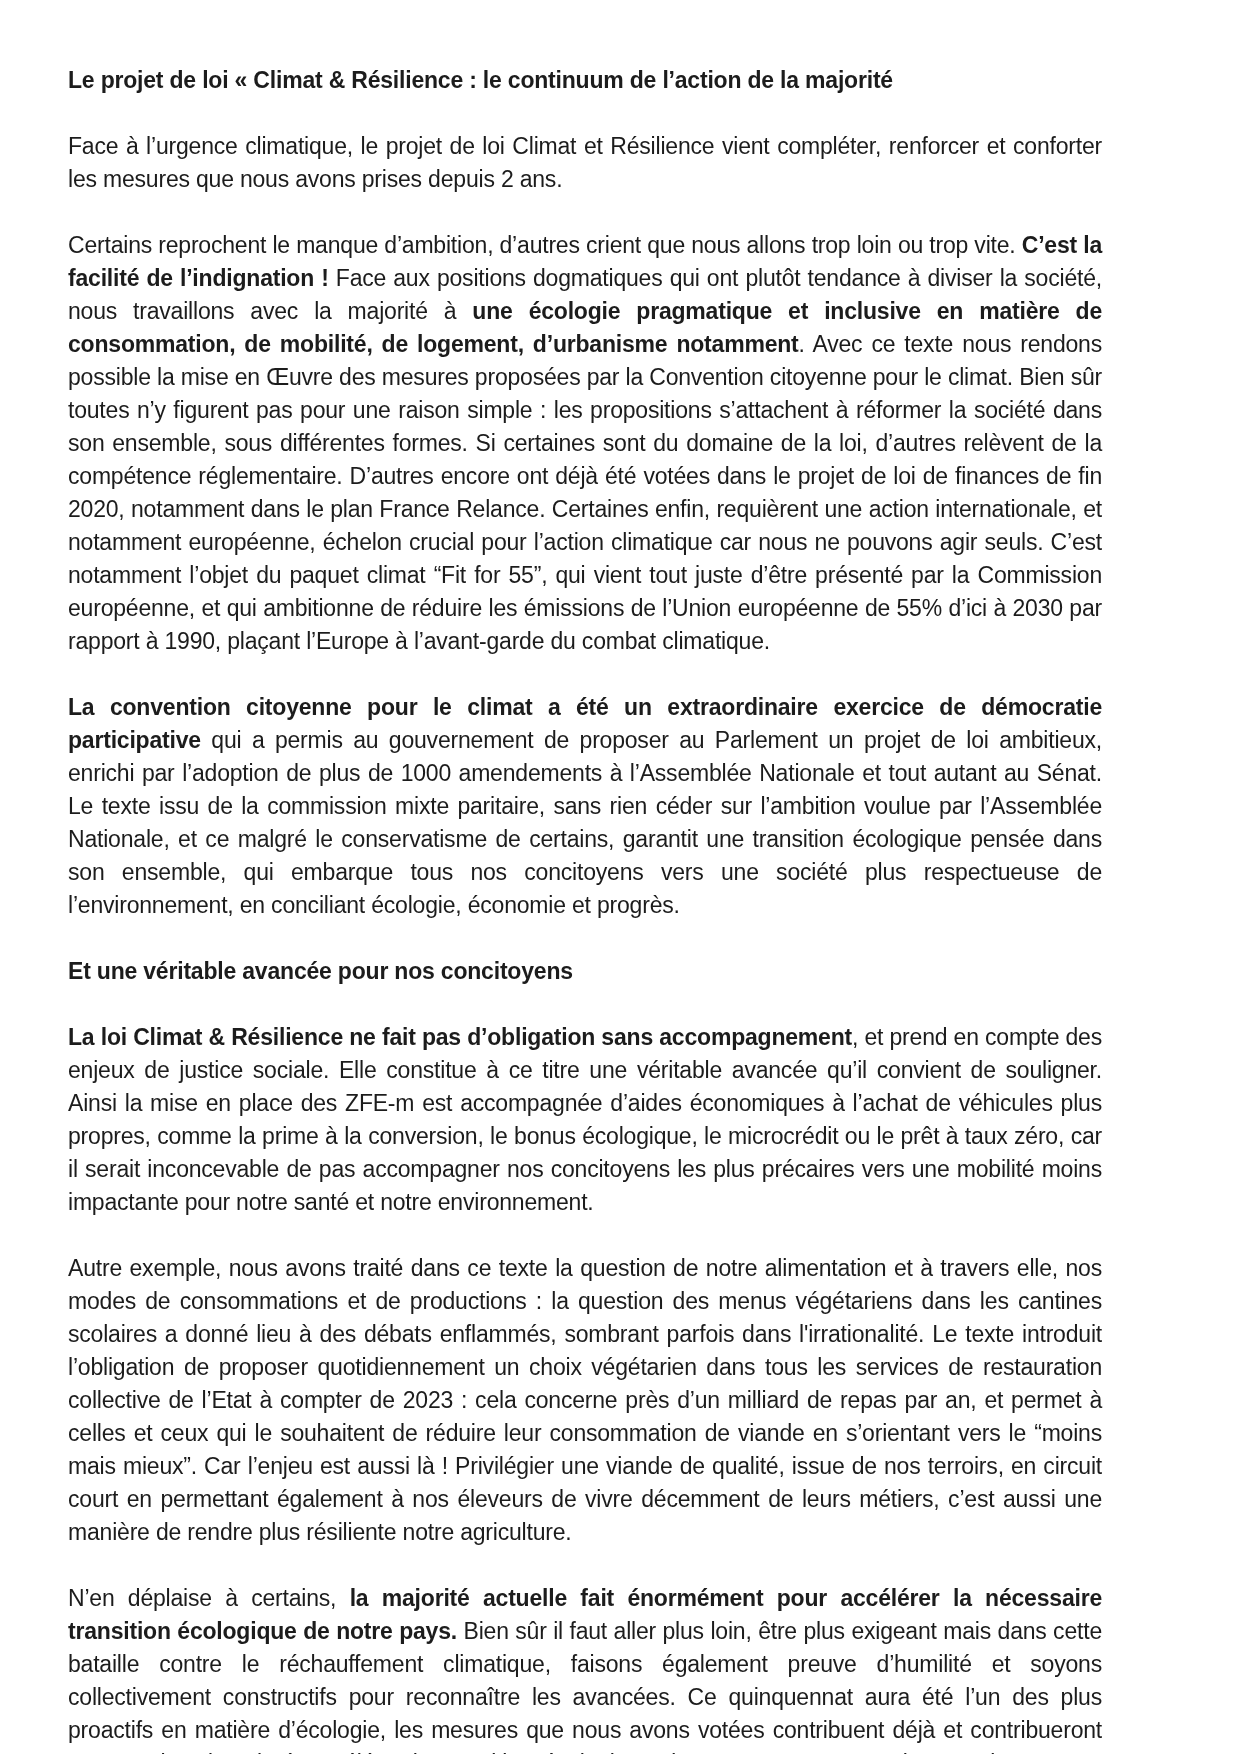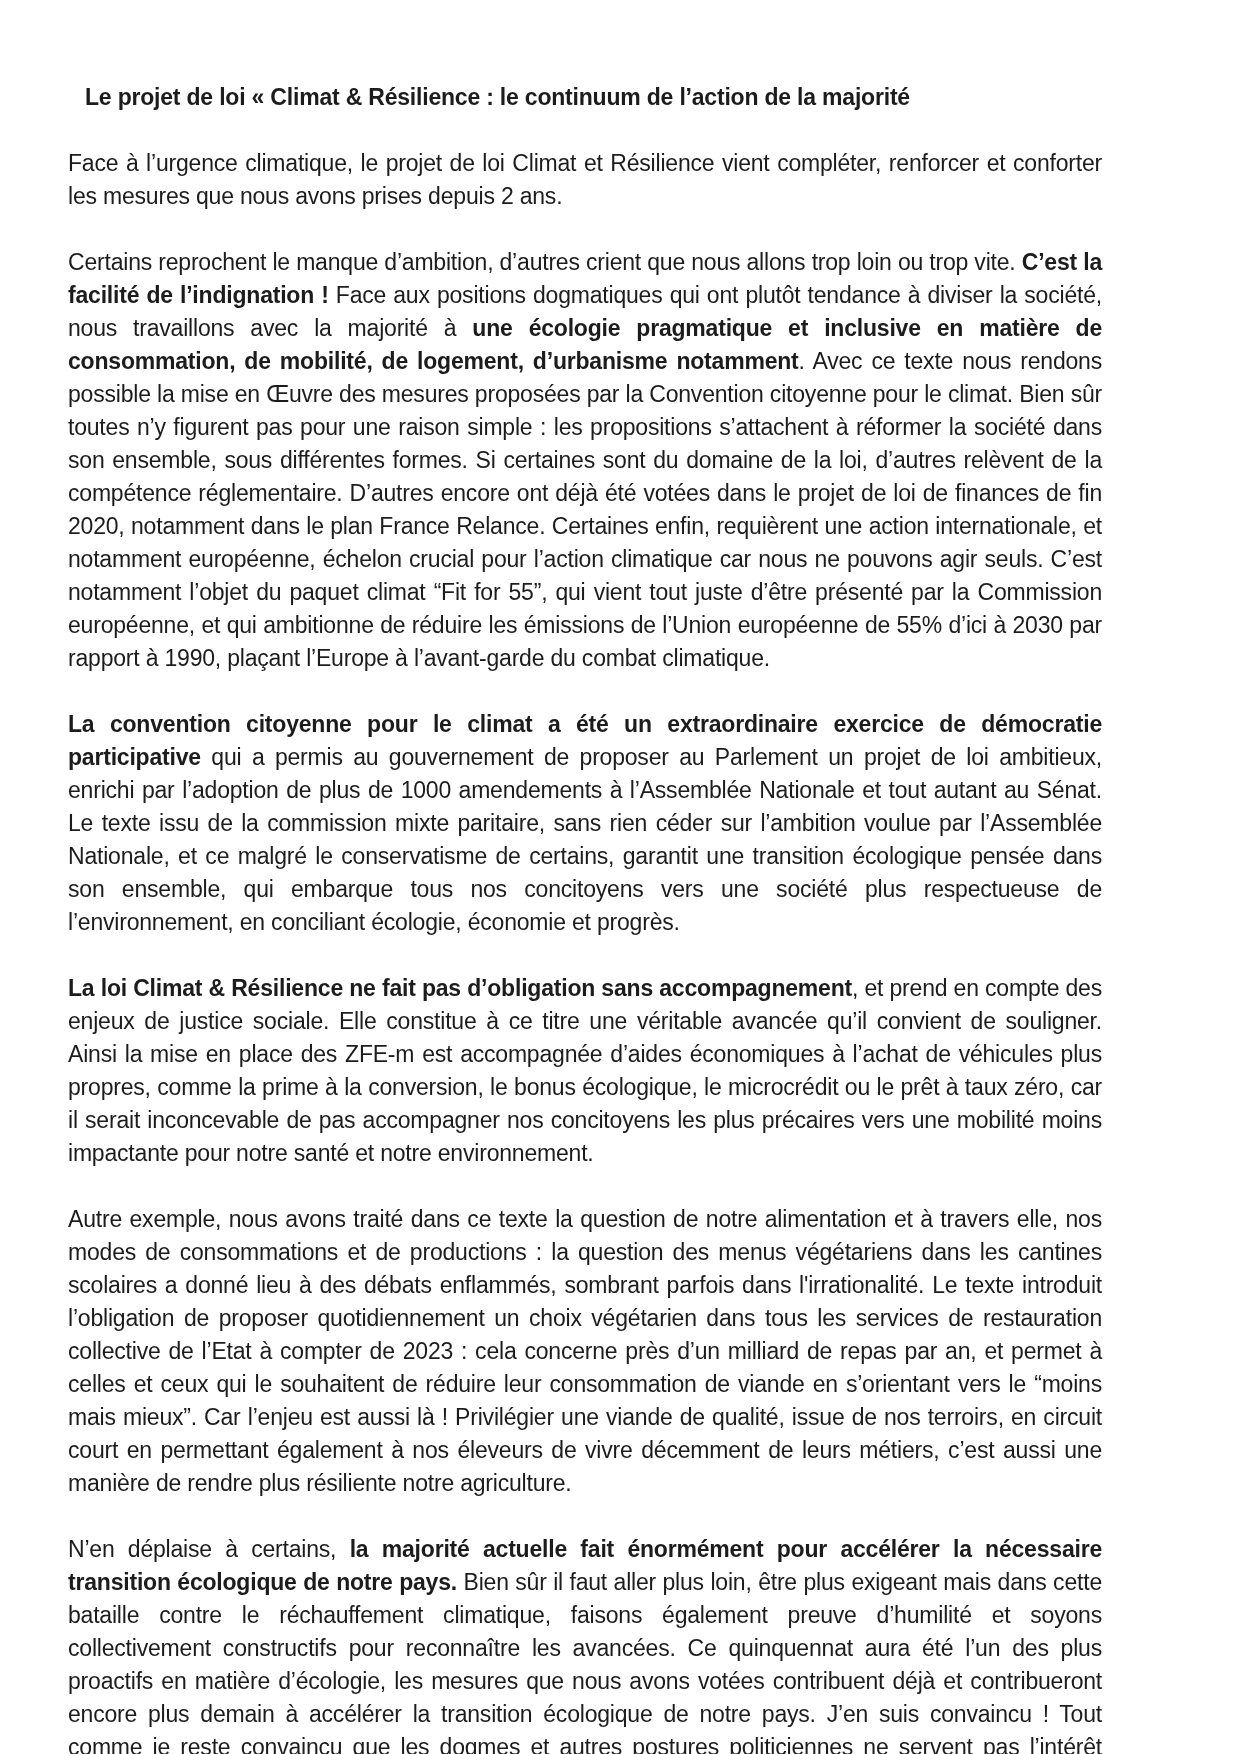--- a/index.html
+++ b/index.html
@@ -9,39 +9,40 @@
     margin:0 auto;
     background:#ffffff;
     box-sizing:border-box;
     padding:64px 140px 0 68px;
     font-family:"Liberation Sans",sans-serif;
     color:#1c1c1c;
     overflow:hidden;
   }
   .doc-title{
     font-size:23px;font-weight:700;line-height:33px;letter-spacing:-0.2px;
-    margin:17px;
+    margin:0;
   }
   .article p{
     margin:33px 0 0 0;
     font-size:23px;line-height:33px;
     text-align:justify;
     letter-spacing:-0.2px;
   }
   .article strong{font-weight:700;}
 </style>
 </head>
 <body>
 
 <div class="page">
 
   <h1 class="doc-title">Le projet de loi « Climat &amp; Résilience : le continuum de l’action de la majorité</h1>
 
   <div class="article">
       <p><span>Face à l’urgence climatique, le projet de loi Climat et Résilience vient compléter, renforcer et conforter les mesures que nous avons prises depuis 2 ans.</span></p>
       <p><span>Certains reprochent le manque d’ambition, d’autres crient que nous allons trop loin ou trop vite. </span><strong>C’est la facilité de l’indignation !</strong><span> Face aux positions dogmatiques qui ont plutôt tendance à diviser la société, nous travaillons avec la majorité à </span><strong>une écologie pragmatique et inclusive en matière de consommation, de mobilité, de logement, d’urbanisme notamment</strong><span>. Avec ce texte nous rendons possible la mise en Œuvre des mesures proposées par la Convention citoyenne pour le climat. Bien sûr toutes n’y figurent pas pour une raison simple : les propositions s’attachent à réformer la société dans son ensemble, sous différentes formes. Si certaines sont du domaine de la loi, d’autres relèvent de la compétence réglementaire. D’autres encore ont déjà été votées dans le projet de loi de finances de fin 2020, notamment dans le plan France Relance. Certaines enfin, requièrent une action internationale, et notamment européenne, échelon crucial pour l’action climatique car nous ne pouvons agir seuls. C’est notamment l’objet du paquet climat “Fit for 55”, qui vient tout juste d’être présenté par la Commission européenne, et qui ambitionne de réduire les émissions de l’Union européenne de 55% d’ici à 2030 par rapport à 1990, plaçant l’Europe à l’avant-garde du combat climatique.</span></p>
       <p><strong>La convention citoyenne pour le climat a été un extraordinaire exercice de démocratie participative</strong><span> qui a permis au gouvernement de proposer au Parlement un projet de loi ambitieux, enrichi par l’adoption de plus de 1000 amendements à l’Assemblée Nationale et tout autant au Sénat. Le texte issu de la commission mixte paritaire, sans rien céder sur l’ambition voulue par l’Assemblée Nationale, et ce malgré le conservatisme de certains, garantit une transition écologique pensée dans son ensemble, qui embarque tous nos concitoyens vers une société plus respectueuse de l’environnement, en conciliant écologie, économie et progrès.</span></p>
+      <p><strong>Et une véritable avancée pour nos concitoyens</strong></p>
       <p><strong>La loi Climat &amp; Résilience ne fait pas d’obligation sans accompagnement</strong><span>, et prend en compte des enjeux de justice sociale. Elle constitue à ce titre une véritable avancée qu’il convient de souligner. Ainsi la mise en place des ZFE-m est accompagnée d’aides économiques à l’achat de véhicules plus propres, comme la prime à la conversion, le bonus écologique, le microcrédit ou le prêt à taux zéro, car il serait inconcevable de pas accompagner nos concitoyens les plus précaires vers une mobilité moins impactante pour notre santé et notre environnement.</span></p>
       <p><span>Autre exemple, nous avons traité dans ce texte la question de notre alimentation et à travers elle, nos modes de consommations et de productions : la question des menus végétariens dans les cantines scolaires a donné lieu à des débats enflammés, sombrant parfois dans l'irrationalité. Le texte introduit l’obligation de proposer quotidiennement un choix végétarien dans tous les services de restauration collective de l’Etat à compter de 2023 : cela concerne près d’un milliard de repas par an, et permet à celles et ceux qui le souhaitent de réduire leur consommation de viande en s’orientant vers le “moins mais mieux”. Car l’enjeu est aussi là ! Privilégier une viande de qualité, issue de nos terroirs, en circuit court en permettant également à nos éleveurs de vivre décemment de leurs métiers, c’est aussi une manière de rendre plus résiliente notre agriculture.</span></p>
       <p><span>N’en déplaise à certains, </span><strong>la majorité actuelle fait énormément pour accélérer la nécessaire transition écologique de notre pays.</strong><span> Bien sûr il faut aller plus loin, être plus exigeant mais dans cette bataille contre le réchauffement climatique, faisons également preuve d’humilité et soyons collectivement constructifs pour reconnaître les avancées. Ce quinquennat aura été l’un des plus proactifs en matière d’écologie, les mesures que nous avons votées contribuent déjà et contribueront encore plus demain à accélérer la transition écologique de notre pays. J’en suis convaincu ! Tout comme je reste convaincu que les dogmes et autres postures politiciennes ne servent pas l’intérêt général mais bien ceux de quelques-uns. </span></p>
     </div>
 
 </div>
 
 </body></html>

